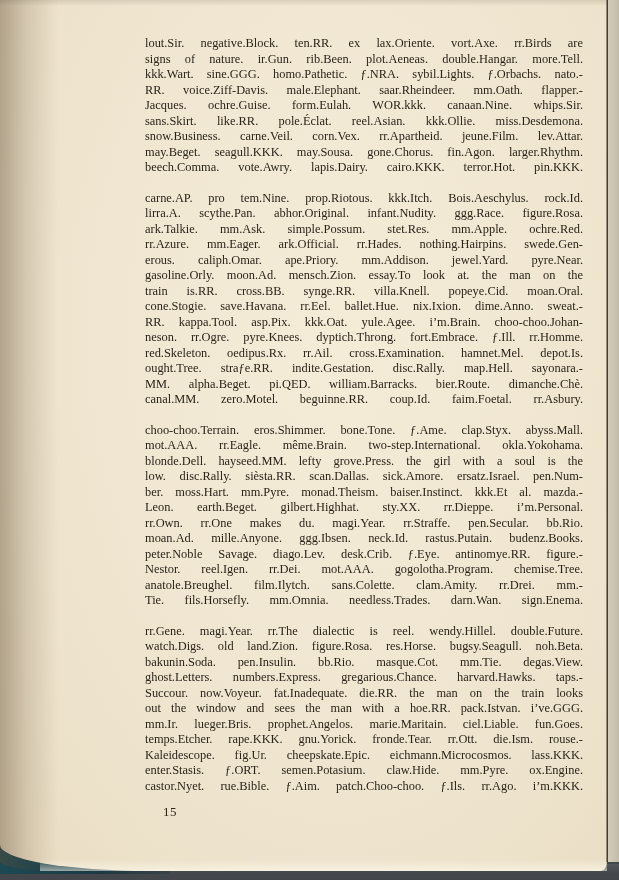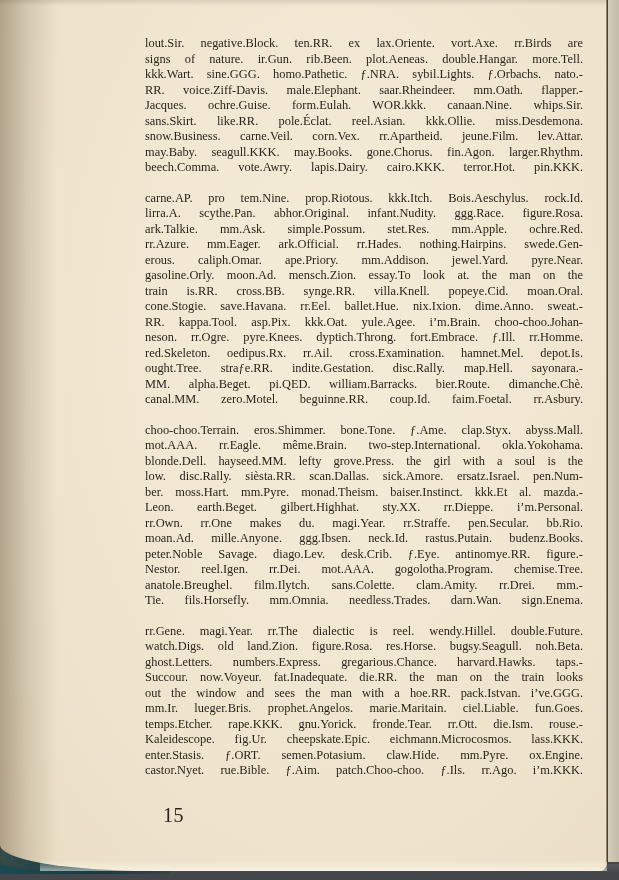--- a/index.html
+++ b/index.html
@@ -63,21 +63,21 @@
   .line{
     text-align:justify;
     text-align-last:justify;
     height:15.5px;
     overflow:hidden;
     word-spacing:0.4px;
   }
   .page-number{
     position:absolute;left:163px;top:804px;
     color:var(--ink);
-    font-size:20px;
+    font-size:13px;
     letter-spacing:0.5px;
   }
 </style>
 </head>
 <body>
 
 <div class="scan">
   <div class="bottom-band"></div>
   <div class="teal-corner"></div>
   <div class="paper"></div>
@@ -86,21 +86,21 @@
 
   <div class="text-block">
       <div class="para">
         <div class="line">lout.Sir. negative.Block. ten.RR. ex lax.Oriente. vort.Axe. rr.Birds are</div>
         <div class="line">signs of nature. ir.Gun. rib.Been. plot.Aeneas. double.Hangar. more.Tell.</div>
         <div class="line">kkk.Wart. sine.GGG. homo.Pathetic. ƒ.NRA. sybil.Lights. ƒ.Orbachs. nato.-</div>
         <div class="line">RR. voice.Ziff-Davis. male.Elephant. saar.Rheindeer. mm.Oath. flapper.-</div>
         <div class="line">Jacques. ochre.Guise. form.Eulah. WOR.kkk. canaan.Nine. whips.Sir.</div>
         <div class="line">sans.Skirt. like.RR. pole.Éclat. reel.Asian. kkk.Ollie. miss.Desdemona.</div>
         <div class="line">snow.Business. carne.Veil. corn.Vex. rr.Apartheid. jeune.Film. lev.Attar.</div>
-        <div class="line">may.Baby. seagull.KKK. may.Books. gone.Chorus. fin.Agon. larger.Rhythm.</div>
+        <div class="line">may.Beget. seagull.KKK. may.Sousa. gone.Chorus. fin.Agon. larger.Rhythm.</div>
         <div class="line">beech.Comma. vote.Awry. lapis.Dairy. cairo.KKK. terror.Hot. pin.KKK.</div>
       </div>
       <div class="para">
         <div class="line">carne.AP. pro tem.Nine. prop.Riotous. kkk.Itch. Bois.Aeschylus. rock.Id.</div>
         <div class="line">lirra.A. scythe.Pan. abhor.Original. infant.Nudity. ggg.Race. figure.Rosa.</div>
         <div class="line">ark.Talkie. mm.Ask. simple.Possum. stet.Res. mm.Apple. ochre.Red.</div>
         <div class="line">rr.Azure. mm.Eager. ark.Official. rr.Hades. nothing.Hairpins. swede.Gen-</div>
         <div class="line">erous. caliph.Omar. ape.Priory. mm.Addison. jewel.Yard. pyre.Near.</div>
         <div class="line">gasoline.Orly. moon.Ad. mensch.Zion. essay.To look at. the man on the</div>
         <div class="line">train is.RR. cross.BB. synge.RR. villa.Knell. popeye.Cid. moan.Oral.</div>
@@ -122,20 +122,21 @@
         <div class="line">rr.Own. rr.One makes du. magi.Year. rr.Straffe. pen.Secular. bb.Rio.</div>
         <div class="line">moan.Ad. mille.Anyone. ggg.Ibsen. neck.Id. rastus.Putain. budenz.Books.</div>
         <div class="line">peter.Noble Savage. diago.Lev. desk.Crib. ƒ.Eye. antinomye.RR. figure.-</div>
         <div class="line">Nestor. reel.Igen. rr.Dei. mot.AAA. gogolotha.Program. chemise.Tree.</div>
         <div class="line">anatole.Breughel. film.Ilytch. sans.Colette. clam.Amity. rr.Drei. mm.-</div>
         <div class="line">Tie. fils.Horsefly. mm.Omnia. needless.Trades. darn.Wan. sign.Enema.</div>
       </div>
       <div class="para">
         <div class="line">rr.Gene. magi.Year. rr.The dialectic is reel. wendy.Hillel. double.Future.</div>
         <div class="line">watch.Digs. old land.Zion. figure.Rosa. res.Horse. bugsy.Seagull. noh.Beta.</div>
+        <div class="line">bakunin.Soda. pen.Insulin. bb.Rio. masque.Cot. mm.Tie. degas.View.</div>
         <div class="line">ghost.Letters. numbers.Express. gregarious.Chance. harvard.Hawks. taps.-</div>
         <div class="line">Succour. now.Voyeur. fat.Inadequate. die.RR. the man on the train looks</div>
         <div class="line">out the window and sees the man with a hoe.RR. pack.Istvan. i’ve.GGG.</div>
         <div class="line">mm.Ir. lueger.Bris. prophet.Angelos. marie.Maritain. ciel.Liable. fun.Goes.</div>
         <div class="line">temps.Etcher. rape.KKK. gnu.Yorick. fronde.Tear. rr.Ott. die.Ism. rouse.-</div>
         <div class="line">Kaleidescope. fig.Ur. cheepskate.Epic. eichmann.Microcosmos. lass.KKK.</div>
         <div class="line">enter.Stasis. ƒ.ORT. semen.Potasium. claw.Hide. mm.Pyre. ox.Engine.</div>
         <div class="line">castor.Nyet. rue.Bible. ƒ.Aim. patch.Choo-choo. ƒ.Ils. rr.Ago. i’m.KKK.</div>
       </div>
     </div>

